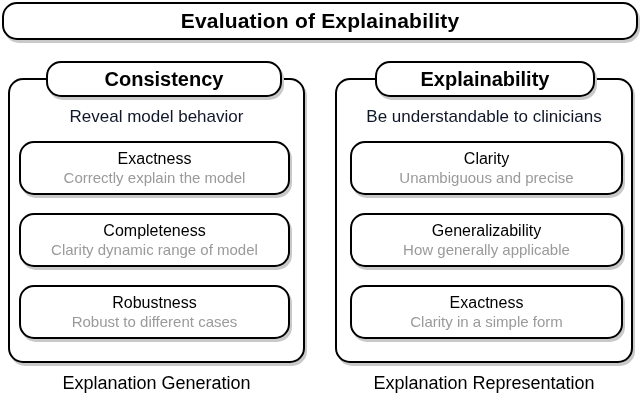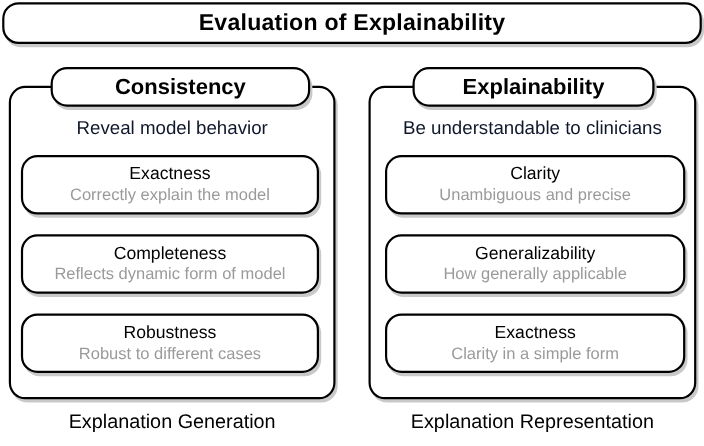--- a/index.html
+++ b/index.html
@@ -69,21 +69,21 @@
 
   <div class="tagline tagline-left">Reveal model behavior</div>
 
   <div class="box shadow item item-left row1">
     <div class="item-name">Exactness</div>
     <div class="item-desc">Correctly explain the model</div>
   </div>
 
   <div class="box shadow item item-left row2">
     <div class="item-name">Completeness</div>
-    <div class="item-desc">Reflects dynamic form of model</div>
+    <div class="item-desc">Clarity dynamic range of model</div>
   </div>
 
   <div class="box shadow item item-left row3">
     <div class="item-name">Robustness</div>
     <div class="item-desc">Robust to different cases</div>
   </div>
 
   <div class="footer-label footer-left">Explanation Generation</div>
 
   <div class="box shadow header-box header-right">Explainability</div>

